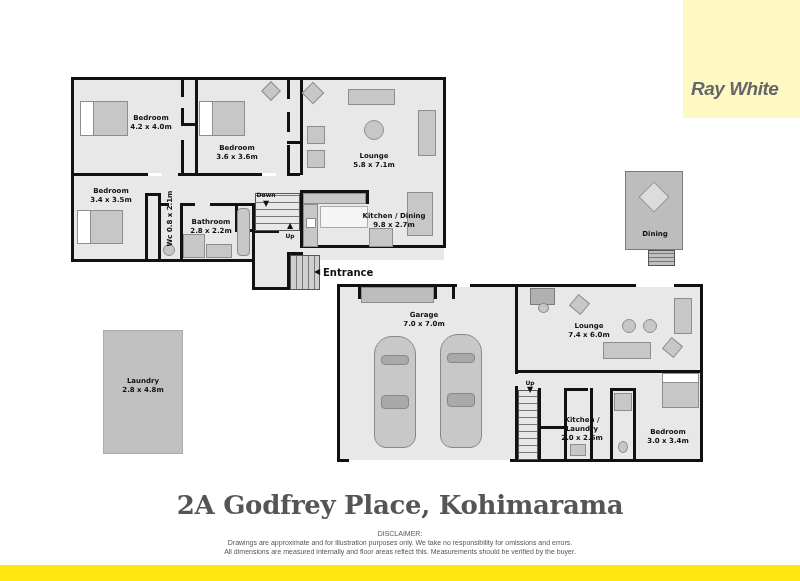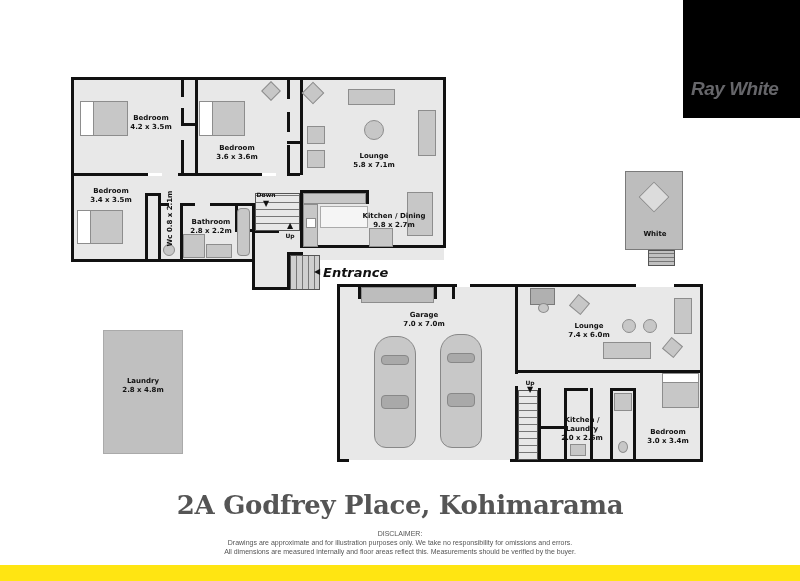--- a/index.html
+++ b/index.html
@@ -1,17 +1,17 @@
 <!DOCTYPE html>
 <html><head>
 <meta charset="utf-8">
 <style>
   * { box-sizing: border-box; margin: 0; padding: 0; }
   body { width: 800px; height: 581px; background: #ffffff; position: relative; overflow: hidden; font-family: "DejaVu Sans", sans-serif; }
-  .logo { position: absolute; left: 683px; top: 0; width: 117px; height: 118px; background: #000000; }
+  .logo { position: absolute; left: 683px; top: 0; width: 117px; height: 118px; background: #fef9c3; }
   .logo-text { position: absolute; left: 8px; top: 78px; font-family: "Liberation Sans", sans-serif; font-weight: bold; font-style: italic; font-size: 19px; color: #66666a; letter-spacing: -0.5px; white-space: nowrap; }
   .bottom-bar { position: absolute; left: 0; top: 565px; width: 800px; height: 16px; background: #ffe512; }
   .plan { position: absolute; left: 0; top: 0; width: 800px; height: 470px; }
   .fill { position: absolute; background: #e8e8e8; }
   .wall { position: absolute; background: #111; }
   .furn { position: absolute; background: #c7c7c7; border: 1px solid #8d8d8d; }
   .furn-dark { position: absolute; background: #b0b0b0; border: 1px solid #7a7a7a; }
   .round { border-radius: 50%; }
   .label { position: absolute; font-family: "DejaVu Sans", sans-serif; font-weight: bold; font-size: 7px; line-height: 9px; color: #111; text-align: center; white-space: nowrap; transform: translateX(-50%); }
   .door { position: absolute; background: #fff; }
@@ -167,21 +167,21 @@
   <div class="furn" style="left:662px;top:373px;width:37px;height:35px;"></div>
   <div class="furn" style="left:662px;top:373px;width:37px;height:10px;background:#fff;"></div>
 
   <div class="door" style="left:457px;top:284px;width:13px;height:3px;"></div>
   <div class="door" style="left:636px;top:284px;width:38px;height:3px;"></div>
 
   <div class="furn-dark" style="left:103px;top:330px;width:80px;height:124px;background:#c0c0c0;border-color:#aaa;"></div>
 
   <div class="label" style="left:151px;top:114px;">
     <div>Bedroom</div>
-      <div>4.2 x 3.5m</div>
+      <div>4.2 x 4.0m</div>
   </div>
   <div class="label" style="left:237px;top:144px;">
     <div>Bedroom</div>
       <div>3.6 x 3.6m</div>
   </div>
   <div class="label" style="left:111px;top:187px;">
     <div>Bedroom</div>
       <div>3.4 x 3.5m</div>
   </div>
   <div class="label" style="left:170px;top:214px;transform:translateX(-50%) rotate(-90deg);">
@@ -201,21 +201,21 @@
   </div>
   <div class="label" style="left:424px;top:311px;">
     <div>Garage</div>
       <div>7.0 x 7.0m</div>
   </div>
   <div class="label" style="left:589px;top:322px;">
     <div>Lounge</div>
       <div>7.4 x 6.0m</div>
   </div>
   <div class="label" style="left:655px;top:230px;">
-    <div>White</div>
+    <div>Dining</div>
   </div>
   <div class="label" style="left:582px;top:416px;">
     <div>Kitchen /</div>
       <div>Laundry</div>
       <div>2.0 x 2.6m</div>
   </div>
   <div class="label" style="left:668px;top:428px;">
     <div>Bedroom</div>
       <div>3.0 x 3.4m</div>
   </div>
@@ -224,21 +224,21 @@
       <div>2.8 x 4.8m</div>
   </div>
 
   <div class="label" style="left:266px;top:190px;font-size:6px;">Down</div>
   <div class="label" style="left:266px;top:199px;font-size:8px;">▼</div>
   <div class="label" style="left:290px;top:221px;font-size:8px;">▲</div>
   <div class="label" style="left:290px;top:231px;font-size:6px;">Up</div>
   <div class="label" style="left:530px;top:378px;font-size:6px;">Up</div>
   <div class="label" style="left:530px;top:385px;font-size:8px;">▼</div>
   <div class="label" style="left:314px;top:267px;font-size:8px;transform:none;">◀</div>
-  <div class="label" style="left:323px;top:268px;font-size:13px;transform:none;font-style:italic;">Entrance</div>
+  <div class="label" style="left:323px;top:268px;font-size:10px;transform:none;">Entrance</div>
 </div>
 
 <div class="title">2A Godfrey Place, Kohimarama</div>
 <div class="disc-head">DISCLAIMER:</div>
 <div class="disc-line" style="top:539px;">Drawings are approximate and for illustration purposes only. We take no responsibility for omissions and errors.</div>
 <div class="disc-line" style="top:548px;">All dimensions are measured internally and floor areas reflect this. Measurements should be verified by the buyer.</div>
 
 <div class="bottom-bar"></div>
 
 </body></html>

